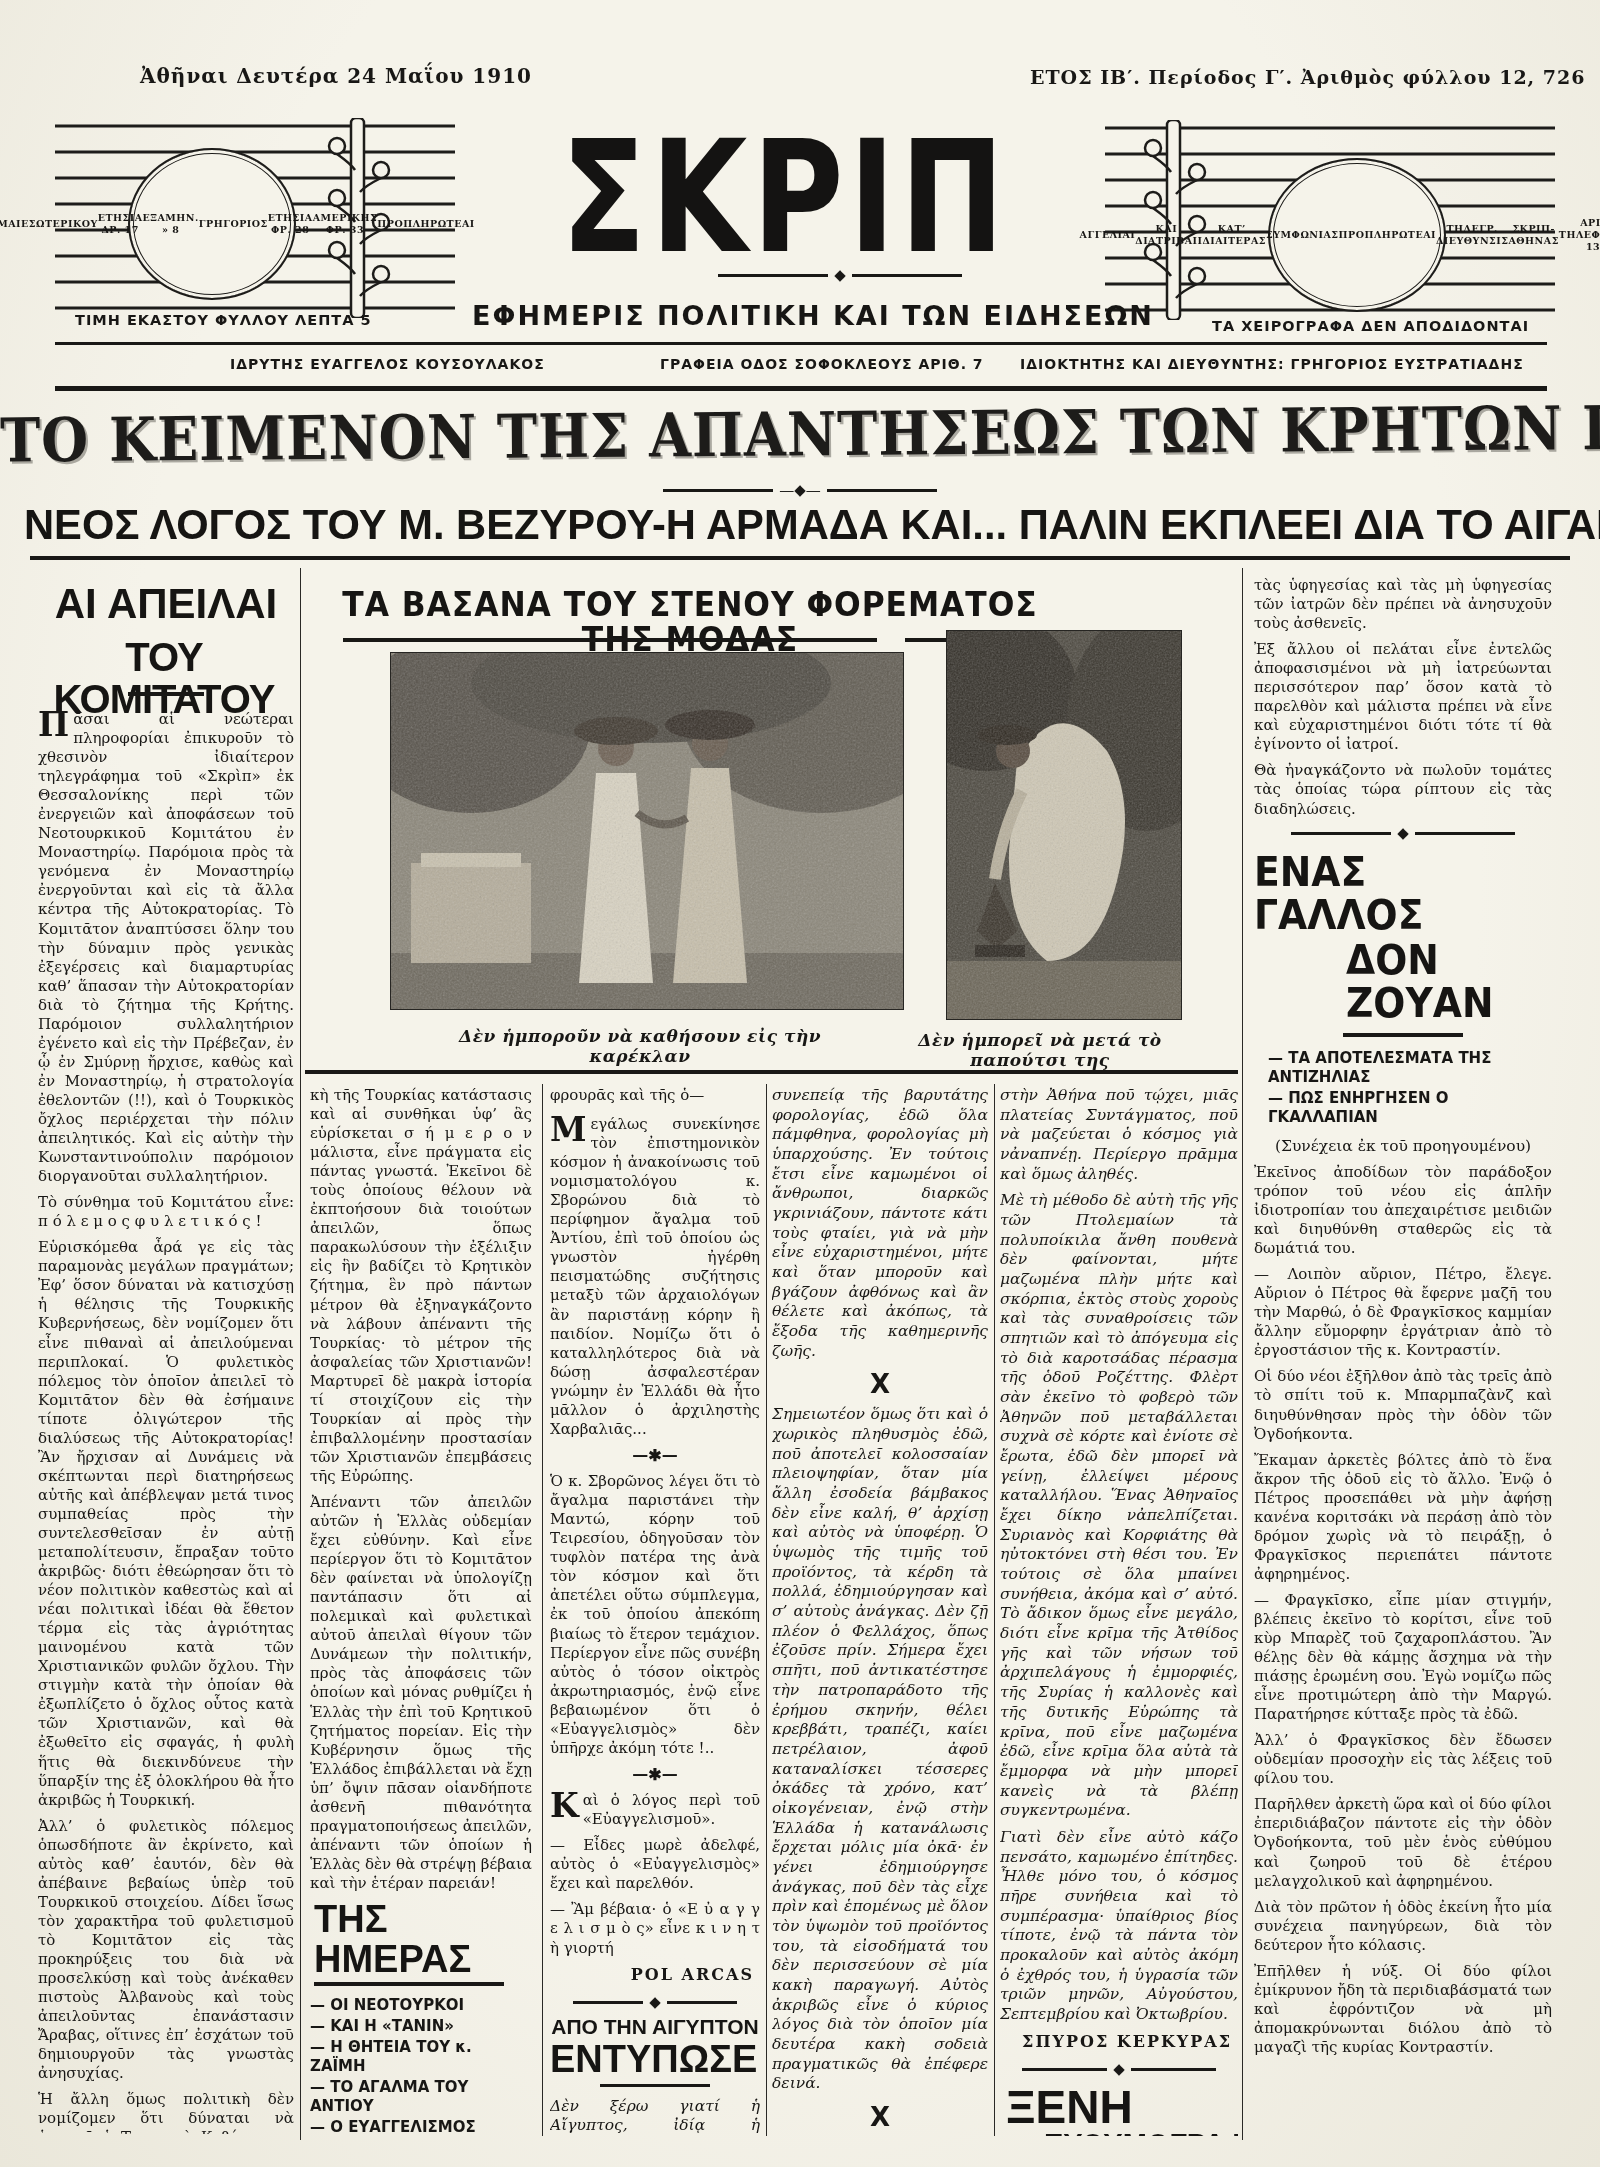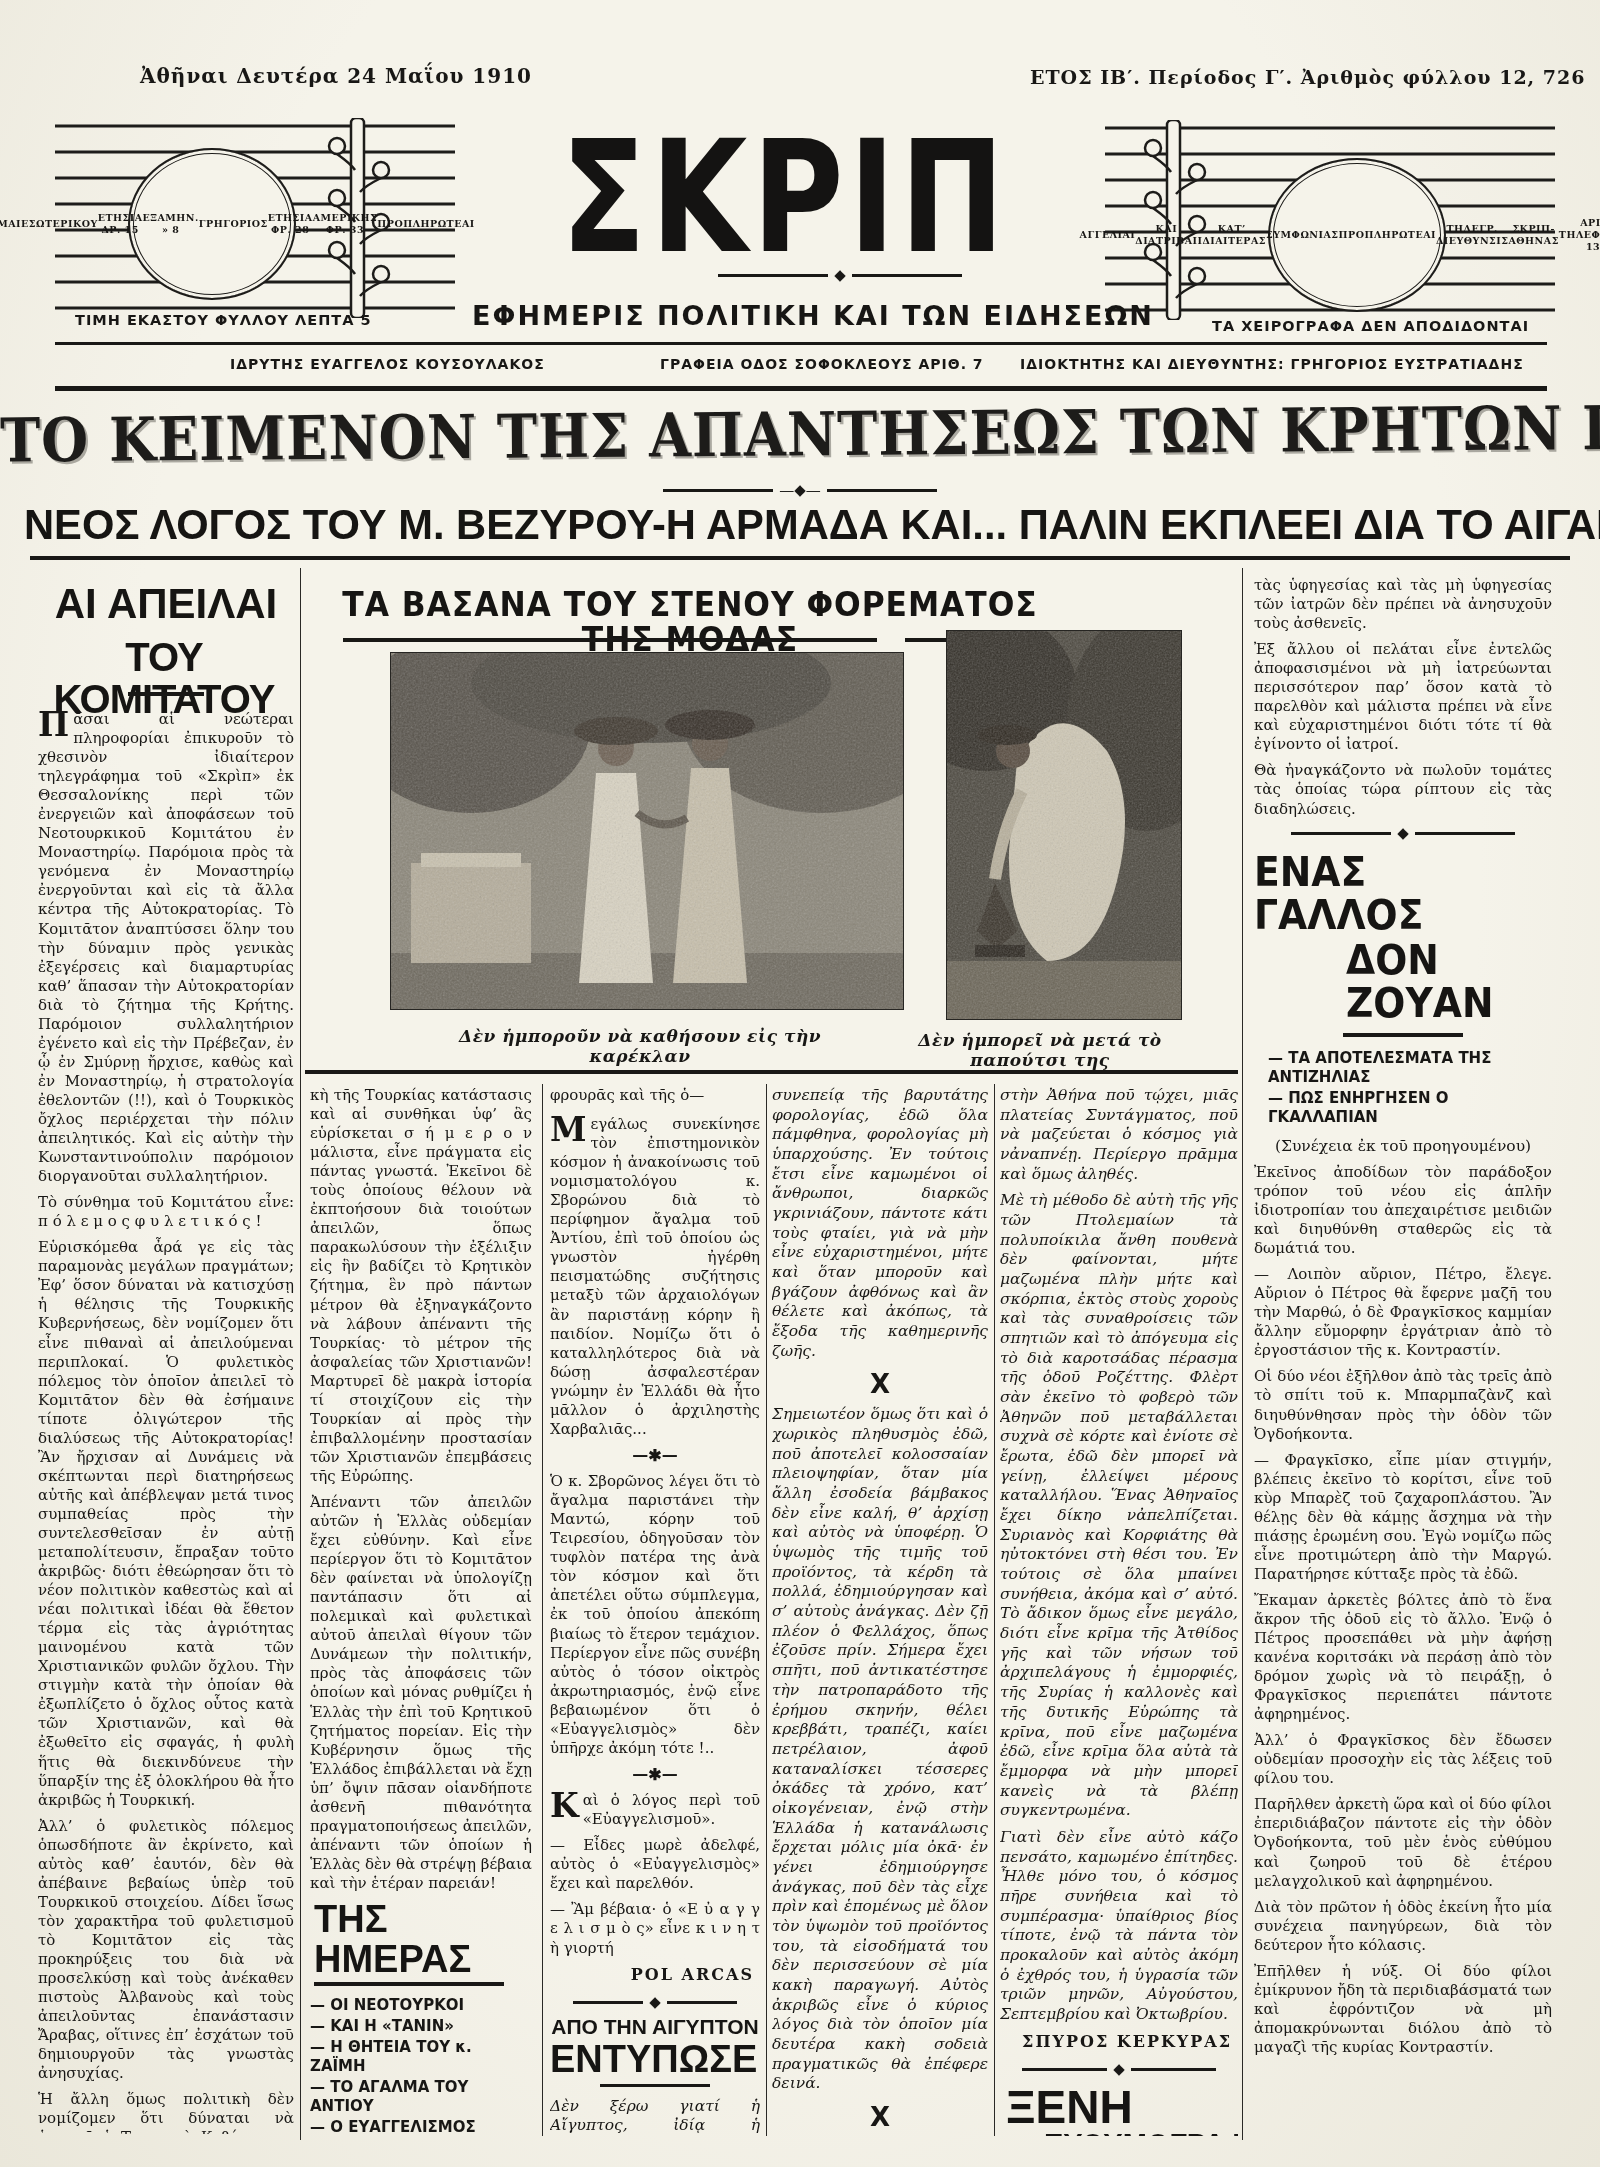--- a/index.html
+++ b/index.html
@@ -79,21 +79,21 @@
         <path d="M326 60 Q310 68 305 74" fill="none"></path>
       <path d="M282 88 Q296 98 300 104" fill="none"></path>
         <path d="M326 112 Q310 120 305 126" fill="none"></path>
       <path d="M282 140 Q296 150 300 156" fill="none"></path>
         <path d="M326 164 Q310 172 305 178" fill="none"></path>
     </g>
   </svg>
   <div class="abs badge" style="left:128px;top:148px;width:148px;height:128px;">
       <div class="bs">ΣΥΝΔΡΟΜΑΙ</div>
       <div class="bs">ΕΣΩΤΕΡΙΚΟΥ</div>
-      <div class="bs">ΕΤΗΣΙΑ ΔΡ. 15</div>
+      <div class="bs">ΕΤΗΣΙΑ ΔΡ. 17</div>
       <div class="bs">ΕΞΑΜΗΝ. » 8</div>
       <div class="bs">ΓΡΗΓΟΡΙΟΣ</div>
       <div class="bs">ΕΤΗΣΙΑ ΦΡ. 28</div>
       <div class="bs">ΑΜΕΡΙΚΗΣ ΦΡ. 33</div>
       <div class="bs">ΠΡΟΠΛΗΡΩΤΕΑΙ</div>
     </div>
 
   <svg class="abs" style="left:1105px;top:120px;" width="450" height="200" viewBox="0 0 450 200">
     <g class="wires" stroke-width="3">
       <line x1="0" y1="8" x2="450" y2="8"></line>
@@ -311,22 +311,22 @@
     <div class="rule" style="width:120px;height:4px;margin:8px auto 12px;"></div>
     <div class="col" style="margin-left:14px;">
         <p class="subhead-item">— ΤΑ ΑΠΟΤΕΛΕΣΜΑΤΑ ΤΗΣ ΑΝΤΙΖΗΛΙΑΣ</p>
         <p class="subhead-item">— ΠΩΣ ΕΝΗΡΓΗΣΕΝ Ο ΓΚΑΛΛΑΠΙΑΝ</p>
       </div>
     <div class="center" style="font-size:15.5px;margin:10px 0 8px;">(Συνέχεια ἐκ τοῦ προηγουμένου)</div>
     <div class="col" style="font-size:15.5px;">
         <p class="">Ἐκεῖνος ἀποδίδων τὸν παράδοξον τρόπον τοῦ νέου εἰς ἁπλῆν ἰδιοτροπίαν του ἀπεχαιρέτισε μειδιῶν καὶ διηυθύνθη σταθερῶς εἰς τὰ δωμάτιά του.</p>
         <p class="">— Λοιπὸν αὔριον, Πέτρο, ἔλεγε. Αὔριον ὁ Πέτρος θὰ ἔφερνε μαζῆ του τὴν Μαρθώ, ὁ δὲ Φραγκῖσκος καμμίαν ἄλλην εὔμορφην ἐργάτριαν ἀπὸ τὸ ἐργοστάσιον τῆς κ. Κοντραστίν.</p>
         <p class="">Οἱ δύο νέοι ἐξῆλθον ἀπὸ τὰς τρεῖς ἀπὸ τὸ σπίτι τοῦ κ. Μπαρμπαζὰνζ καὶ διηυθύνθησαν πρὸς τὴν ὁδὸν τῶν Ὀγδοήκοντα.</p>
+        <p class="">Ἔκαμαν ἀρκετὲς βόλτες ἀπὸ τὸ ἕνα ἄκρον τῆς ὁδοῦ εἰς τὸ ἄλλο. Ἐνῷ ὁ Πέτρος προσεπάθει νὰ μὴν ἀφήσῃ κανένα κοριτσάκι νὰ περάσῃ ἀπὸ τὸν δρόμον χωρὶς νὰ τὸ πειράξῃ, ὁ Φραγκῖσκος περιεπάτει πάντοτε ἀφηρημένος.</p>
         <p class="">— Φραγκῖσκο, εἶπε μίαν στιγμήν, βλέπεις ἐκεῖνο τὸ κορίτσι, εἶνε τοῦ κὺρ Μπαρὲζ τοῦ ζαχαροπλάστου. Ἂν θέλῃς δὲν θὰ κάμῃς ἄσχημα νὰ τὴν πιάσῃς ἐρωμένη σου. Ἐγὼ νομίζω πῶς εἶνε προτιμώτερη ἀπὸ τὴν Μαργώ. Παρατήρησε κύτταξε πρὸς τὰ ἐδῶ.</p>
-        <p class="">Ἔκαμαν ἀρκετὲς βόλτες ἀπὸ τὸ ἕνα ἄκρον τῆς ὁδοῦ εἰς τὸ ἄλλο. Ἐνῷ ὁ Πέτρος προσεπάθει νὰ μὴν ἀφήσῃ κανένα κοριτσάκι νὰ περάσῃ ἀπὸ τὸν δρόμον χωρὶς νὰ τὸ πειράξῃ, ὁ Φραγκῖσκος περιεπάτει πάντοτε ἀφηρημένος.</p>
         <p class="">Ἀλλ’ ὁ Φραγκῖσκος δὲν ἔδωσεν οὐδεμίαν προσοχὴν εἰς τὰς λέξεις τοῦ φίλου του.</p>
         <p class="">Παρῆλθεν ἀρκετὴ ὥρα καὶ οἱ δύο φίλοι ἐπεριδιάβαζον πάντοτε εἰς τὴν ὁδὸν Ὀγδοήκοντα, τοῦ μὲν ἑνὸς εὐθύμου καὶ ζωηροῦ τοῦ δὲ ἑτέρου μελαγχολικοῦ καὶ ἀφηρημένου.</p>
         <p class="">Διὰ τὸν πρῶτον ἡ ὁδὸς ἐκείνη ἦτο μία συνέχεια πανηγύρεων, διὰ τὸν δεύτερον ἦτο κόλασις.</p>
         <p class="">Ἐπῆλθεν ἡ νύξ. Οἱ δύο φίλοι ἐμίκρυνον ἤδη τὰ περιδιαβάσματά των καὶ ἐφρόντιζον νὰ μὴ ἀπομακρύνωνται διόλου ἀπὸ τὸ μαγαζὶ τῆς κυρίας Κοντραστίν.</p>
       </div>
   </div>
 
 </div>
 
 </body></html>

